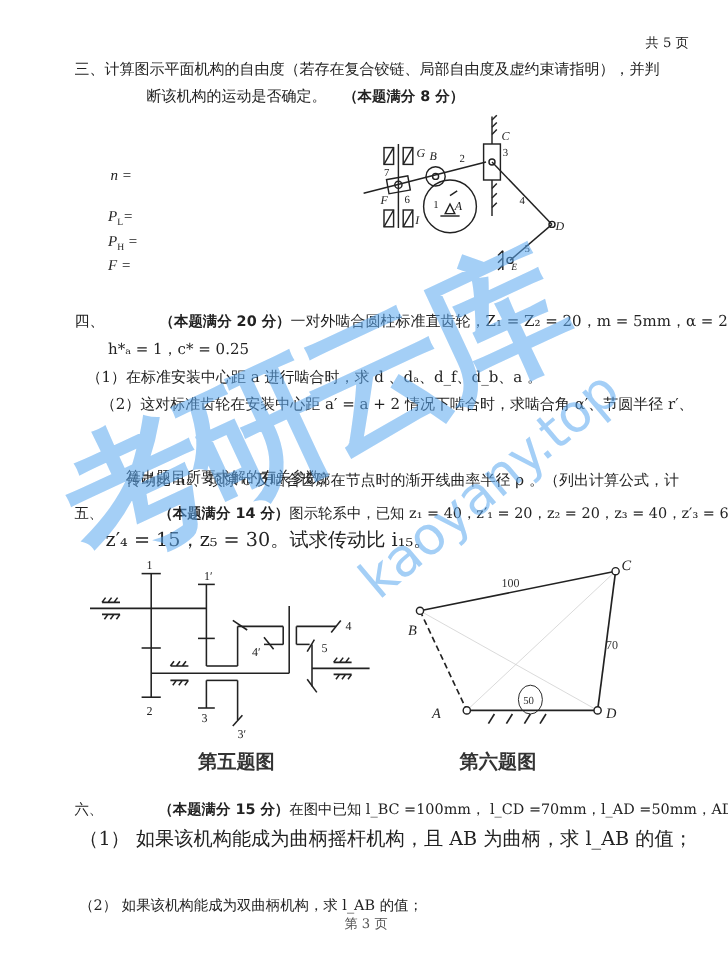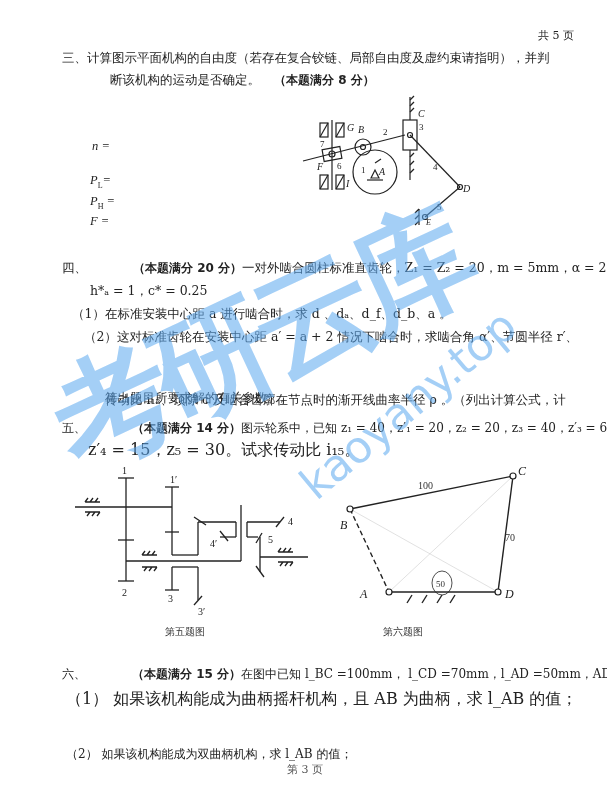--- a/index.html
+++ b/index.html
@@ -3,31 +3,31 @@
 <meta charset="utf-8">
 <style>
   html, body { margin:0; padding:0; background:#ffffff; }
   body { width:607px; height:798px; position:relative; overflow:hidden;
          font-family: "DejaVu Serif", "Liberation Serif", serif; color:#222; }
   .abs { position:absolute; }
   .t { font-size:12.5px; line-height:16px; white-space:nowrap; }
   .b { font-family: "DejaVu Sans", "Liberation Sans", sans-serif; font-weight:bold; font-size:12px;margin-left:46px; }
   .small { font-size:11px; }
   .ital { font-style:italic; font-family:"Liberation Serif", serif; }
-  .cap { font-size:10px; color:#333; }
+  .cap { font-size:16px; color:#333;font-weight:bold; }
   svg { position:absolute; overflow:visible; }
   .wm { position:absolute; color:#5aa8f0; opacity:0.55; font-family:"DejaVu Sans", sans-serif; pointer-events:none; }
 </style>
 </head>
 <body>
 
 <div class="abs t small" style="left:538px;top:28px;">共 5 页</div>
 
 <div class="abs t" style="left:62px;top:50px;">三、计算图示平面机构的自由度（若存在复合铰链、局部自由度及虚约束请指明），并判</div>
-<div class="abs t" style="left:74px;top:72px;padding-left:36px;">
+<div class="abs t" style="left:86px;top:72px;padding-left:36px;">
   <span>断该机构的运动是否确定。</span>
   <span style="margin-left:10px;" class="b">（本题满分 8 分）</span>
 </div>
 
 <div class="abs t ital" style="left:92px;top:138px;">n =</div>
 <div class="abs t ital" style="left:90px;top:172px;">P<sub style="font-size:8px;font-style:normal;">L</sub>=</div>
 <div class="abs t ital" style="left:90px;top:193px;">P<sub style="font-size:8px;font-style:normal;">H</sub> =</div>
 <div class="abs t ital" style="left:90px;top:213px;">F =</div>
 
 <svg style="left:295px;top:95px;" width="170" height="135" viewBox="0 0 170 135">

